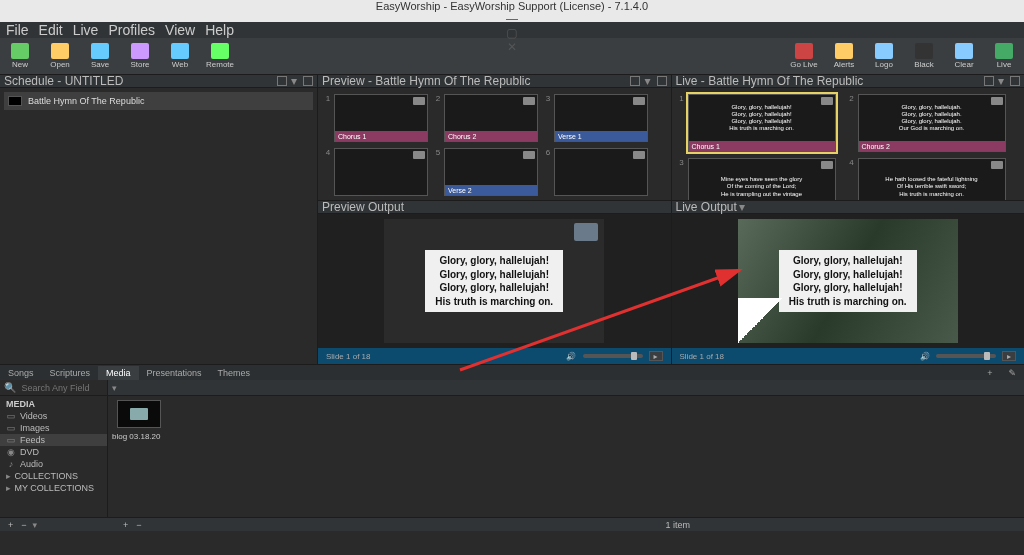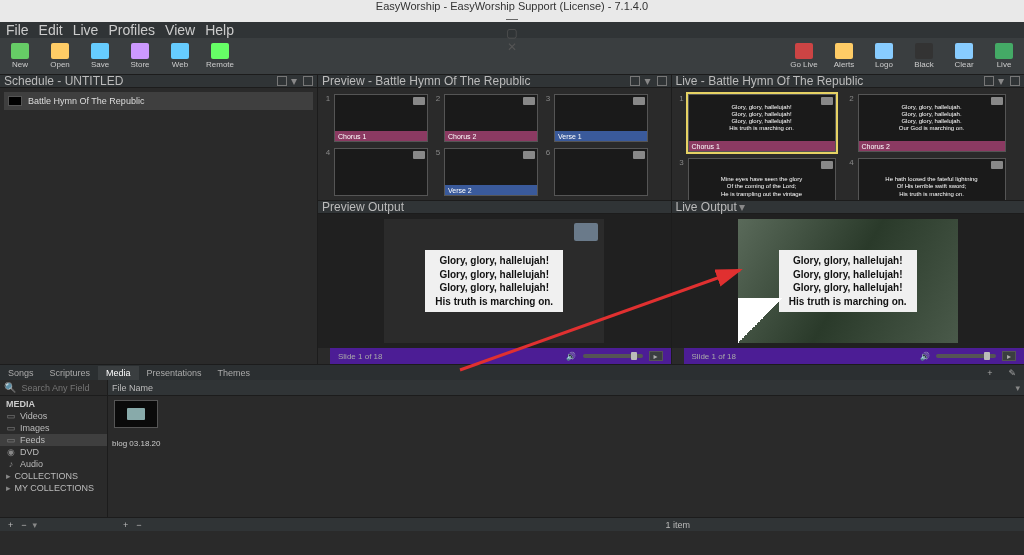--- a/index.html
+++ b/index.html
@@ -35,21 +35,21 @@
   .lbl-pink { background:#8b3a62; }
   .lbl-blue { background:#3a5a9b; }
   .live-col .thumb .card { width:148px; height:58px;}
   .live-col .thumb.sel .card { outline:2px solid #e6d264;}
   .live-col .trow { gap:12px; }
   .output-body { flex:1; background:#202020; position:relative; display:flex; align-items:center; justify-content:center;}
   .output-frame { width:220px; height:124px; background:#2b2b2b; position:relative; display:flex; align-items:center; justify-content:center;}
   .live-frame { background:linear-gradient(120deg,#5a6a5a,#2a3a2a,#4a5a4a);}
   .lyricbox { background:#f0f0f0; color:#111; padding:4px 10px; text-align:center; font-size:10px; font-weight:bold; line-height:1.35;}
   .camicon { position:absolute; top:4px; right:6px; width:24px; height:18px; background:#6a7a8a; border-radius:2px;}
-  .outfoot { height:16px; background:#4c1d95; display:flex; align-items:center; padding:0 8px; font-size:8px; color:#aaa; gap:6px;margin-left:12px;}
+  .outfoot { height:16px; background:#0c4a6e; display:flex; align-items:center; padding:0 8px; font-size:8px; color:#aaa; gap:6px;}
   .outfoot .spacer { flex:1; }
   .slider { width:60px; height:4px; background:#555; border-radius:2px; position:relative;}
   .slider .knob { position:absolute; top:-2px; right:6px; width:6px; height:8px; background:#bbb; border-radius:1px;}
   .playbtn { width:14px; height:10px; background:#3a3e40; border:1px solid #555; display:flex; align-items:center; justify-content:center;}
   .live-frame .corner { position:absolute; bottom:0; left:0; width:45px; height:45px; background:linear-gradient(135deg,#fff 50%,transparent 50%);}
   
   .tabs { height:16px; background:#2b2f31; display:flex; align-items:flex-end; font-size:9px; border-top:1px solid #1c1c1c;}
   .tab { padding:2px 8px; color:#aaa;}
   .tab.active { background:#3a3e40; color:#fff;}
   .tabs .spacer { flex:1; }
@@ -59,21 +59,21 @@
   .search input { flex:1; background:transparent; border:none; color:#888; font-size:9px; outline:none;}
   .catlist { flex:1; padding:2px 0; font-size:9px;}
   .cat { padding:1px 6px; display:flex; align-items:center; gap:4px; color:#bbb;}
   .cat.hdr { font-weight:bold; color:#ccc;}
   .cat.sel { background:#3f3f3f; }
   .listcol { flex:1; display:flex; flex-direction:column;}
   .listhdr { height:16px; background:#303436; display:flex; font-size:9px; align-items:center; border-bottom:1px solid #1c1c1c;}
   .listhdr .col1 { width:450px; padding-left:4px; border-right:1px solid #1c1c1c;}
   .listhdr .col2 { flex:1; padding-left:4px;}
   .listbody { flex:1; padding:4px; display:flex; align-items:flex-start; gap:6px;}
-  .mediaitem { display:flex; flex-direction:column; align-items:center; gap:11px;}
+  .mediaitem { display:flex; flex-direction:column; align-items:flex-end; gap:4px;}
   .mediathumb { width:44px; height:28px; background:#0a0a0a; border:1px solid #555; display:flex; align-items:center; justify-content:center;}
   .mediathumb .mcam { width:18px; height:12px; background:#8aa; border-radius:1px;}
   .status { height:14px; background:#303436; display:flex; align-items:center; font-size:9px; color:#bbb; padding:0 4px; border-top:1px solid #1c1c1c;}
   .status .spacer { flex:1; }
   svg.arrow { position:absolute; pointer-events:none; }
   .spkr { width:10px; color:#aaa; }
 </style>
 </head>
 <body>
 
@@ -366,21 +366,20 @@
         <div class="cat"><span style="width:10px;text-align:center;color:#888">▭</span>Images</div>
         <div class="cat sel"><span style="width:10px;text-align:center;color:#888">▭</span>Feeds</div>
         <div class="cat"><span style="width:10px;text-align:center;color:#888">◉</span>DVD</div>
         <div class="cat"><span style="width:10px;text-align:center;color:#888">♪</span>Audio</div>
         <div class="cat"><span style="color:#888">▸</span> COLLECTIONS</div>
         <div class="cat"><span style="color:#888">▸</span> MY COLLECTIONS</div>
       </div>
   </div>
   <div class="listcol">
     <div class="listhdr">
-      <div class="col2">File Name</div>
       <span style="color:#888;padding:0 4px">▾</span>
     </div>
     <div class="listbody">
       <div class="mediaitem">
         <div class="mediathumb">
             <div class="mcam"></div>
           </div>
         <span style="font-size:8px;color:#ccc">blog 03.18.20</span>
       </div>
     </div>

